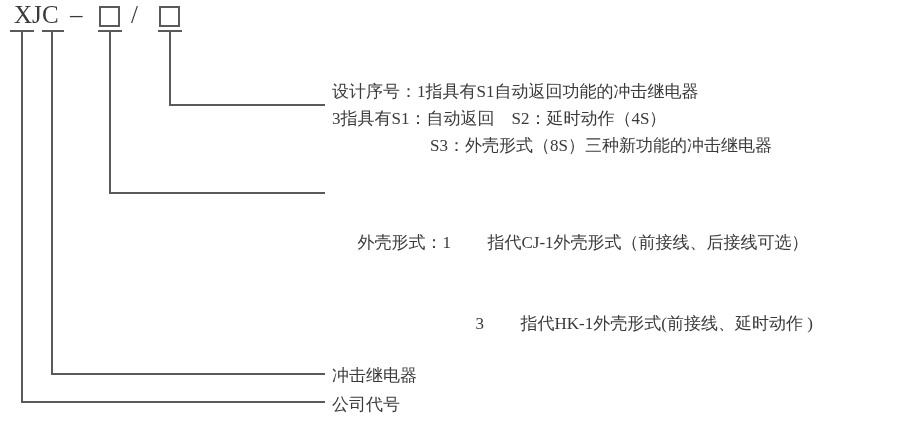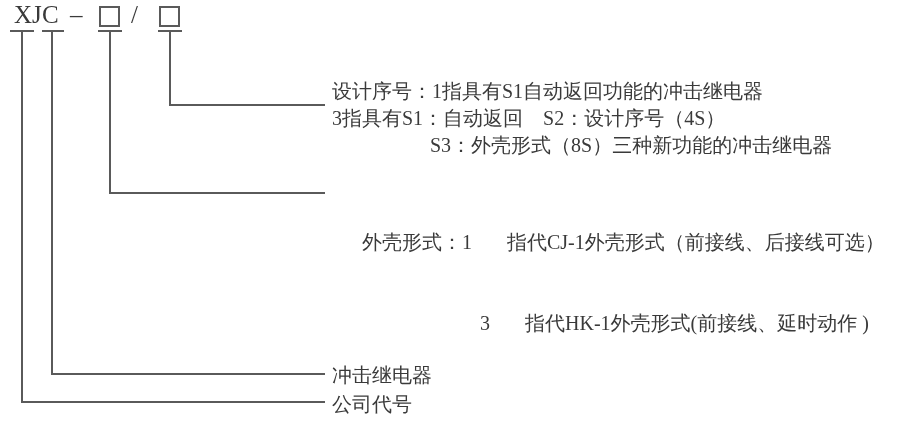--- a/index.html
+++ b/index.html
@@ -57,21 +57,21 @@
     left: 0;
     top: 0;
     width: 900px;
     height: 436px;
     pointer-events: none;
   }
 
   
   .callout {
     position: absolute;
-    font-size: 20px;
+    font-size: 17px;
     line-height: 27px;
     color: #3a3a3a;
     white-space: nowrap;
     font-family: "Liberation Serif", "DejaVu Serif", serif;
   }
 
   #block-design   { left: 332px; top: 78px;  }
   #block-shell    { left: 332px; top: 180px; }
   #block-relay    { left: 332px; top: 362px; }
   #block-company  { left: 332px; top: 391px; }
@@ -125,21 +125,21 @@
       <polyline points="110,31 110,193 325,193"></polyline>
 
       <polyline points="52,31 52,374 325,374"></polyline>
 
       <polyline points="22,31 22,402 325,402"></polyline>
     </g>
   </svg>
 
   <div class="callout" id="block-design">
     <span class="cl-line">设计序号：1指具有S1自动返回功能的冲击继电器</span>
-    <span class="cl-line">3指具有S1：自动返回　S2：设计序号（4S）</span>
+    <span class="cl-line">3指具有S1：自动返回　S2：延时动作（4S）</span>
     <span class="cl-line cl-indent-1">S3：外壳形式（8S）三种新功能的冲击继电器</span>
   </div>
 
   <div class="callout" id="block-shell">
     <span class="opt-row">
       <span class="opt-head">外壳形式：</span><span class="opt-num">1</span><span>指代CJ-1外壳形式（前接线、后接线可选）</span>
     </span>
     <span class="opt-row">
       <span class="opt-pad"></span><span class="opt-num">3</span><span>指代HK-1外壳形式(前接线、延时动作 )</span>
     </span>

